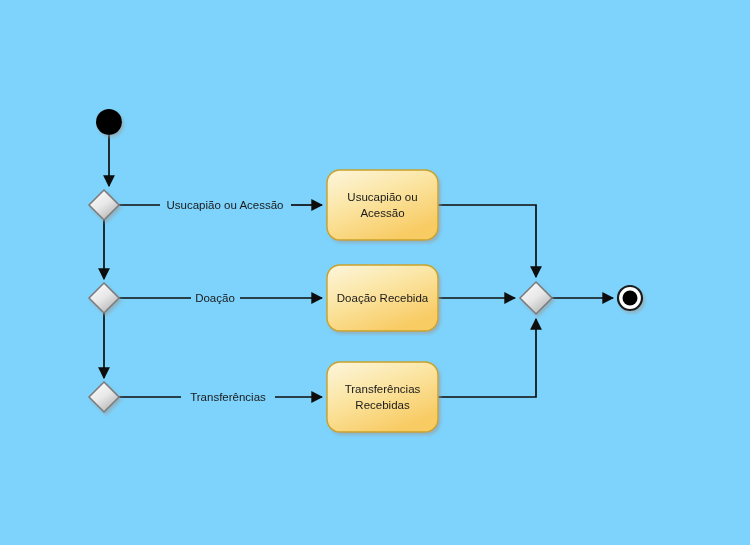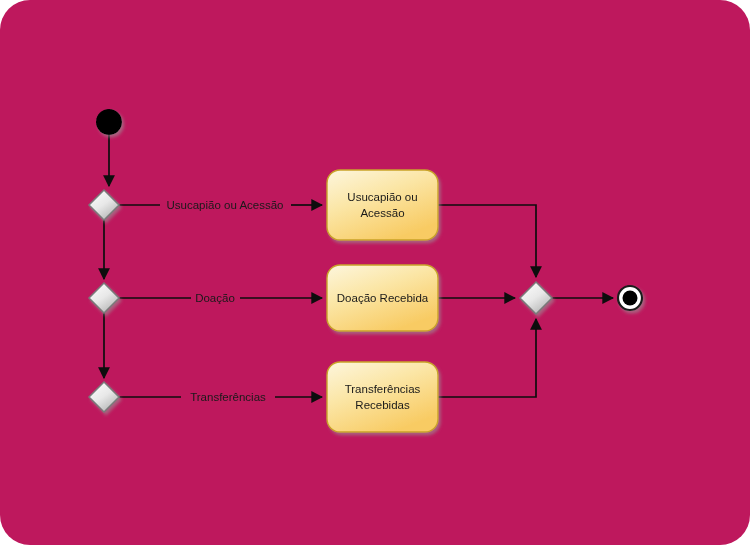--- a/index.html
+++ b/index.html
@@ -4,24 +4,23 @@
 <style>
   html, body {
     margin: 0;
     padding: 0;
     background: #ffffff;
   }
   #canvas {
     position: relative;
     width: 750px;
     height: 545px;
-    background: #be185d;
+    background: #7dd3fc;
     overflow: hidden;
     font-family: "Liberation Sans", sans-serif;
-    border-radius: 30px;
   }
   #diagram-svg {
     position: absolute;
     left: 0;
     top: 0;
     width: 750px;
     height: 545px;
   }
   .edge-label {
     font-family: "Liberation Sans", sans-serif;

